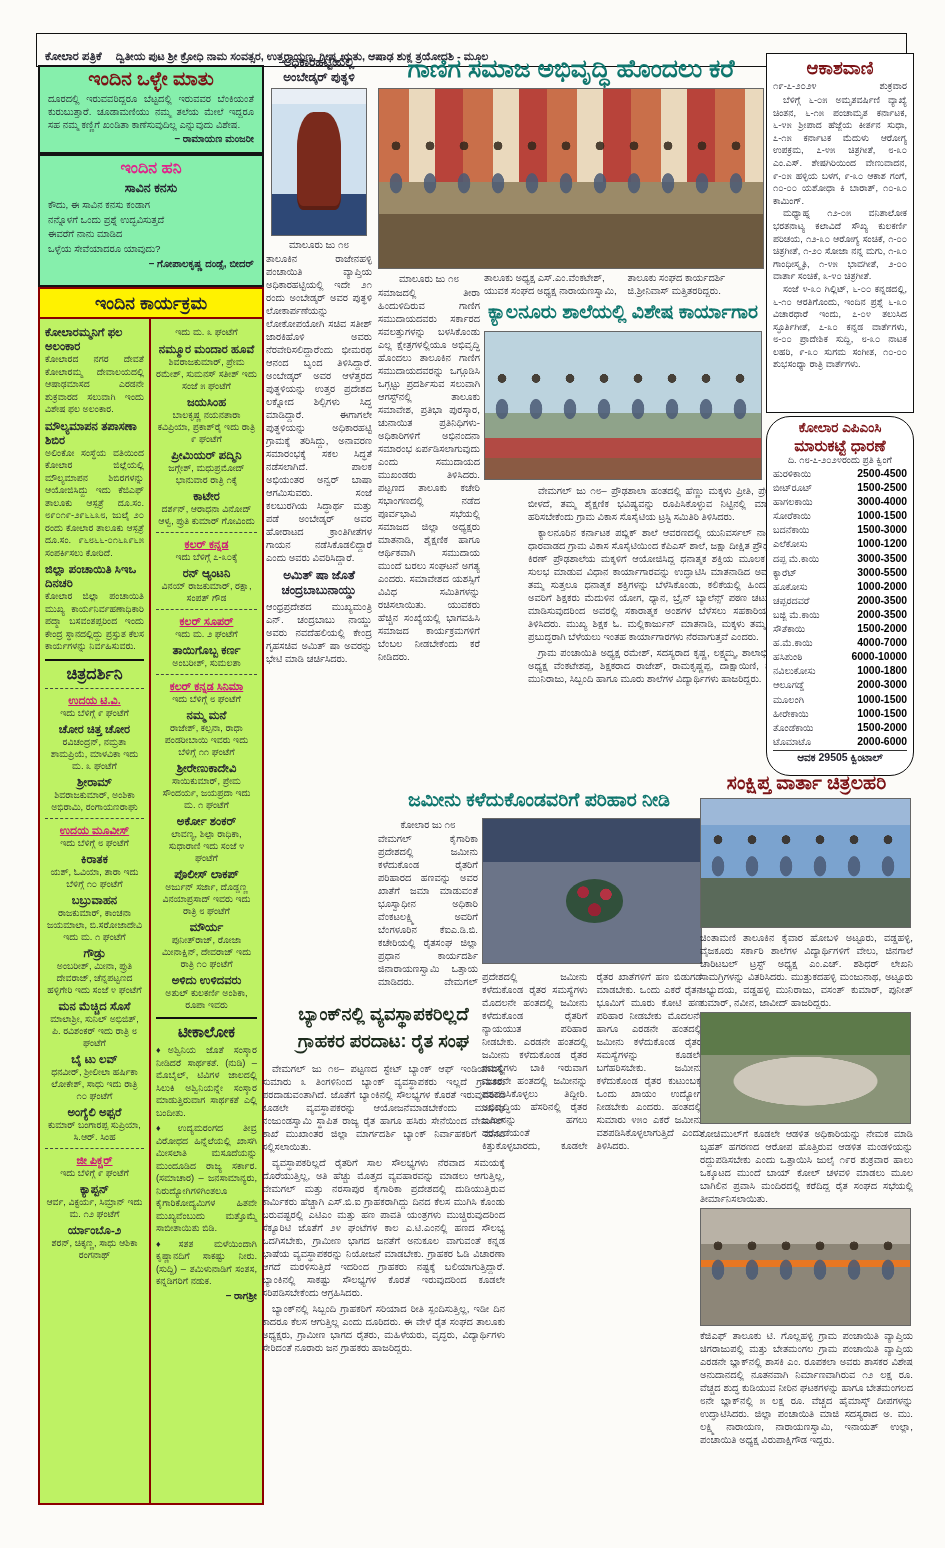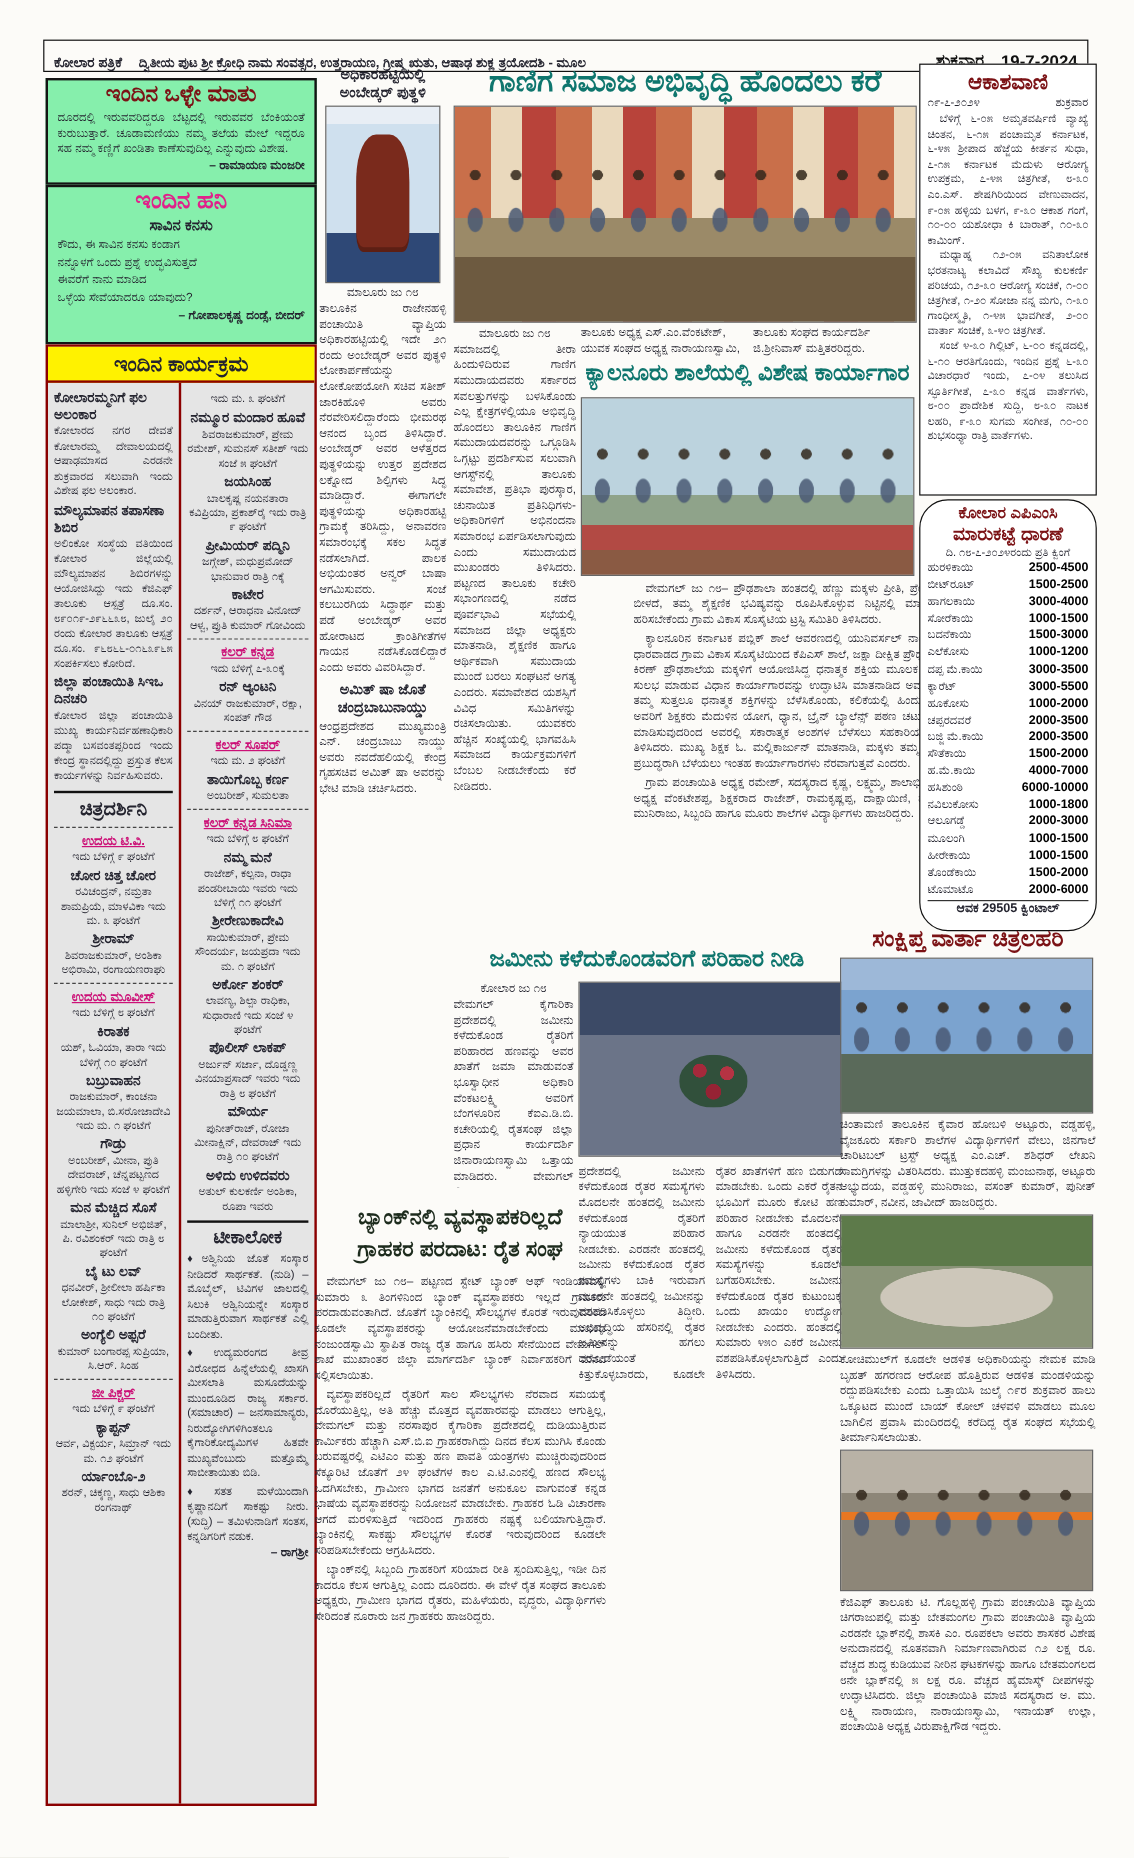--- a/index.html
+++ b/index.html
@@ -2,35 +2,35 @@
 <html><head>
 <meta charset="utf-8">
 <style>
   html,body{margin:0;padding:0;background:#e8e6e0;}
   .page{position:relative;width:945px;height:1548px;background:#fcfbf8;margin:0 auto;
         font-family:"Liberation Sans","DejaVu Sans",sans-serif;color:#24242f;overflow:hidden;}
   .jt{text-align:justify;}
   .ov{overflow:hidden;}
   
   .masthead{position:absolute;left:36px;top:33px;width:871px;height:27px;border:1.5px solid #111;
-            display:flex;align-items:flex-end;padding:0 8px;box-sizing:border-box;gap:14px;}
+            display:flex;align-items:flex-start;padding:16px 8px;box-sizing:border-box;gap:14px;}
   .mh-brand{font-weight:bold;font-size:11.5px;}
   .mh-line{font-weight:bold;font-size:11px;flex:1;}
   .mh-date{font-weight:bold;font-size:14px;color:#111;}
   
   .boxed{position:absolute;border:2px solid #141414;box-sizing:border-box;padding:0 8px;background:#86efac;}
   .gw-title{color:#7b1215;font-weight:bold;font-size:19px;text-align:center;line-height:23px;}
   .gw-body{font-size:9.8px;line-height:13px;margin-top:2px;}
   .byline{font-size:10px;font-weight:bold;text-align:right;margin-top:2px;}
-  .hani-title{color:#e0218a;font-weight:bold;font-size:20px;text-align:center;line-height:23px;}
+  .hani-title{color:#e0218a;font-weight:bold;font-size:16px;text-align:center;line-height:23px;}
   .hani-sub{font-weight:bold;font-size:12.5px;text-align:center;margin:2px 0;}
   .hani-line{font-size:9.8px;line-height:14.5px;}
   
   .prog{position:absolute;left:38px;top:287px;width:226px;height:1218px;border:2.5px solid #8b0000;
-        box-sizing:border-box;background:#e5e5e5;}
+        box-sizing:border-box;background:#bef264;}
   .prog-title{background:#fff200;border-bottom:2px solid #8b0000;font-weight:bold;font-size:17.5px;
               text-align:center;line-height:28px;height:28px;}
   .prog-cols{display:flex;height:calc(100% - 30px);}
   .prog-col{width:50%;box-sizing:border-box;padding:3px 5px;overflow:hidden;}
   .prog-col.l{border-right:2px solid #8b0000;}
   .pg-item .a{font-size:11.5px;font-weight:bold;text-align:center;line-height:14px;margin-top:3px;}
   .pg-item .b{font-size:9.3px;text-align:center;line-height:12px;}
   .pg-item.section .a{text-align:left;font-size:11.5px;line-height:14px;}
   .pg-item.section .b{text-align:justify;line-height:12.5px;}
   .pg-item.channel{border-top:1.5px dashed #444;margin-top:5px;padding-top:4px;}

